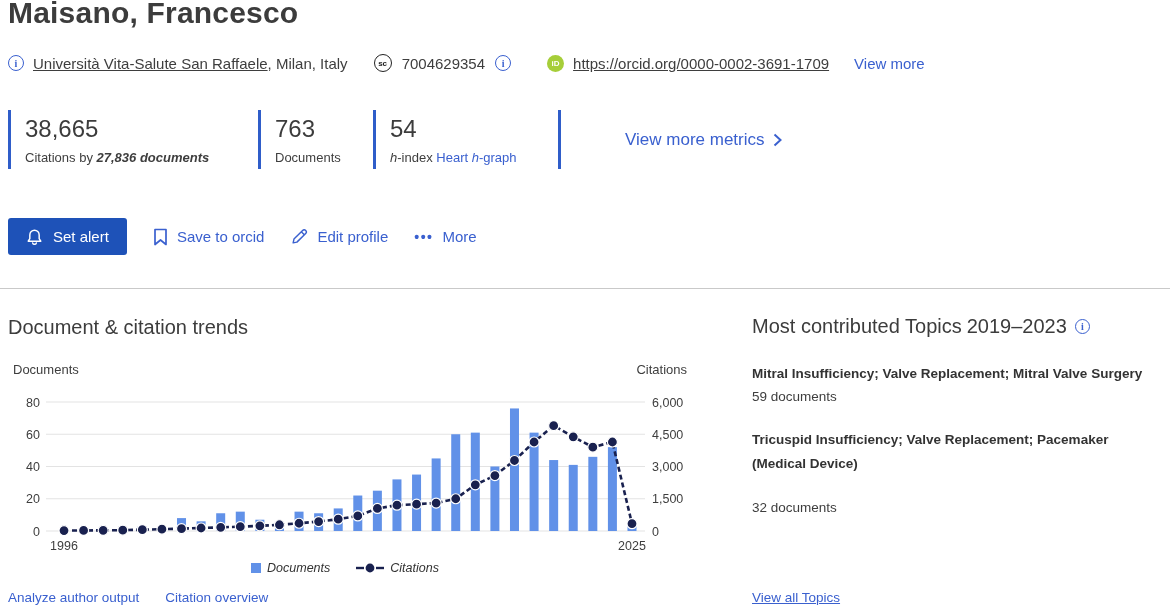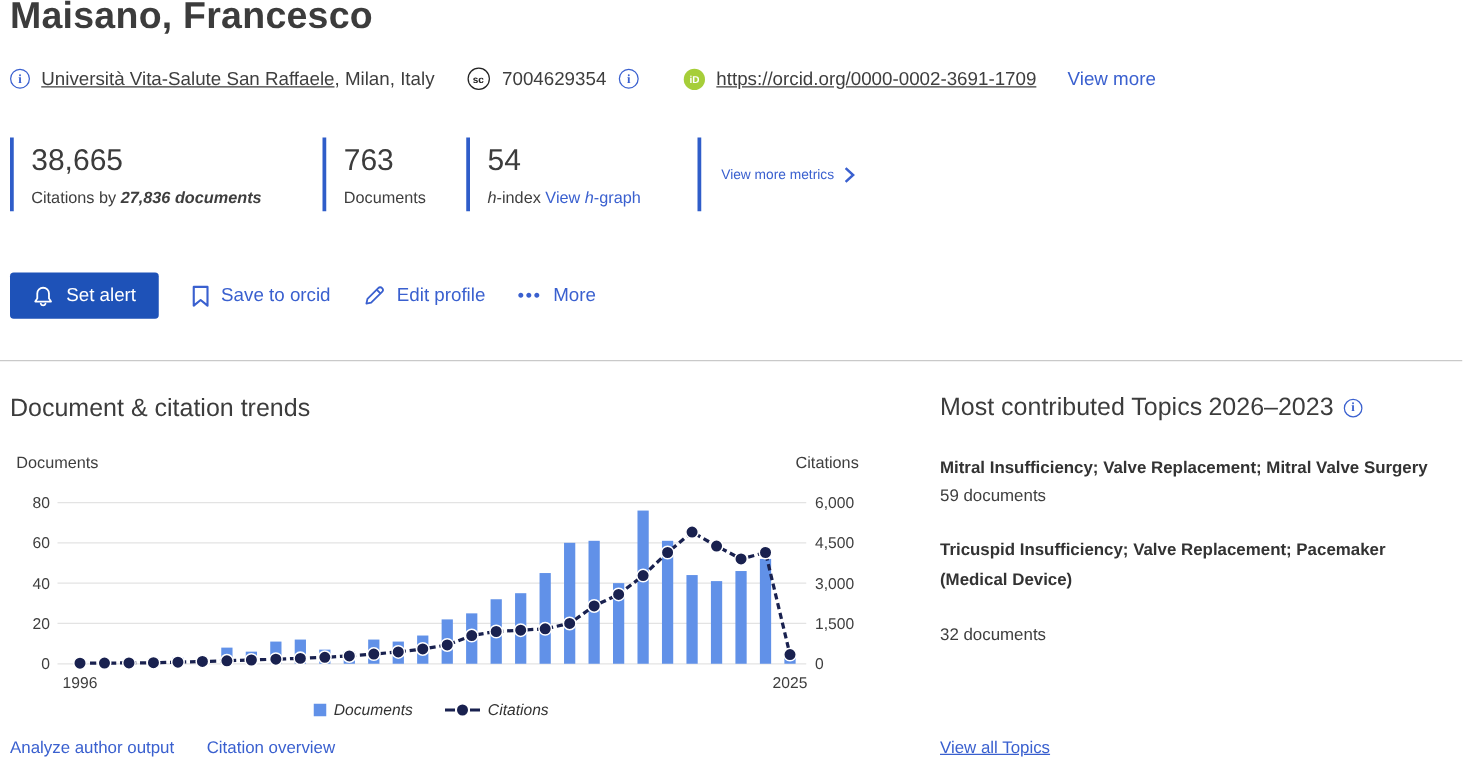--- a/index.html
+++ b/index.html
@@ -20,21 +20,21 @@
   .sc-icon::before { content:"sc"; font-size:8px; font-weight:bold; letter-spacing:0; }
   .orcid-icon { display:inline-flex; align-items:center; justify-content:center; width:17px; height:17px; background:#a6ce39; border-radius:50%; color:#fff; flex:none; }
   .orcid-icon::before { content:"iD"; font-size:8px; font-weight:bold; }
 
   .metrics-row { position:absolute; left:8px; top:110px; display:flex; align-items:stretch; }
   .metric { border-left:3px solid #2f5dc9; padding:4px 0 4px 14px; }
   .metric-value { font-size:24px; color:#3c3c3c; line-height:30px; }
   .metric-label { font-size:13px; color:#3e3e3e; margin-top:6px; }
   .m1 { width:250px; } .m2 { width:115px; } .m3 { width:185px; }
   .metric-more { border-left:3px solid #2f5dc9; display:flex; align-items:center; padding-left:16px; }
-  .metric-more a { font-size:11px; display:inline-flex; align-items:center; gap:8px; }
+  .metric-more a { font-size:17px; display:inline-flex; align-items:center; gap:8px;margin-left:48px; }
 
   .actions-row { position:absolute; left:8px; top:218px; display:flex; align-items:center; gap:26px; }
   .btn-primary { display:inline-flex; align-items:center; gap:10px; background:#1e52b8; color:#fff; border:none; font-size:15px; font-family:inherit; padding:0 18px; height:37px; border-radius:3px; cursor:pointer; }
   .btn-ghost { display:inline-flex; align-items:center; gap:9px; background:none; border:none; color:#3a60cf; font-size:15px; font-family:inherit; cursor:pointer; }
   .dots-icon::before { content:"\2022\2022\2022"; letter-spacing:1.5px; font-size:14px; font-weight:bold; }
 
   .main-divider { position:absolute; left:0; top:288px; width:1170px; height:0; border-top:1px solid #c9c9c9; }
 
   .section-title { font-size:20px; color:#3c3c3c; }
   .trends-title { position:absolute; left:8px; top:316px; }
@@ -83,21 +83,21 @@
       <div class="metric-value">38,665</div>
       <div class="metric-label"><span>Citations by </span><b><i>27,836 documents</i></b></div>
     </div>
     <div class="metric m2">
       <div class="metric-value">763</div>
       <div class="metric-label">Documents</div>
     </div>
     <div class="metric m3">
       <div class="metric-value">54</div>
       <div class="metric-label"><i>h</i><span>-index</span>
-        <a href="#"><span>View </span><i>h</i><span>-graph</span></a>
+        <a href="#"><span>Heart </span><i>h</i><span>-graph</span></a>
       </div>
     </div>
     <div class="metric-more">
       <a href="#">
           <span>View more metrics</span>
           <svg width="9" height="14" viewBox="0 0 9 14">
             <polyline points="1.5,1.5 7.5,7 1.5,12.5" fill="none" stroke="#3a60cf" stroke-width="2"></polyline>
           </svg>
         </a>
     </div>
@@ -233,21 +233,21 @@
   </div>
 
   <div class="trend-links">
     <a href="#">Analyze author output</a>
     <a href="#">Citation overview</a>
   </div>
 
   <div class="topics-panel">
     <div class="topics-header">
       <span class="section-title">Most contributed Topics</span>
-      <span class="section-title">2026–2023</span>
+      <span class="section-title">2019–2023</span>
       <span class="info-icon"></span>
     </div>
     <div class="topic-item">
       <div class="topic-name">Mitral Insufficiency; Valve Replacement; Mitral Valve Surgery</div>
       <div class="topic-count">59 documents</div>
     </div>
     <div class="topic-item">
       <div class="topic-name">Tricuspid Insufficiency; Valve Replacement; Pacemaker (Medical Device)</div>
     </div>
     <div class="topic-item">

